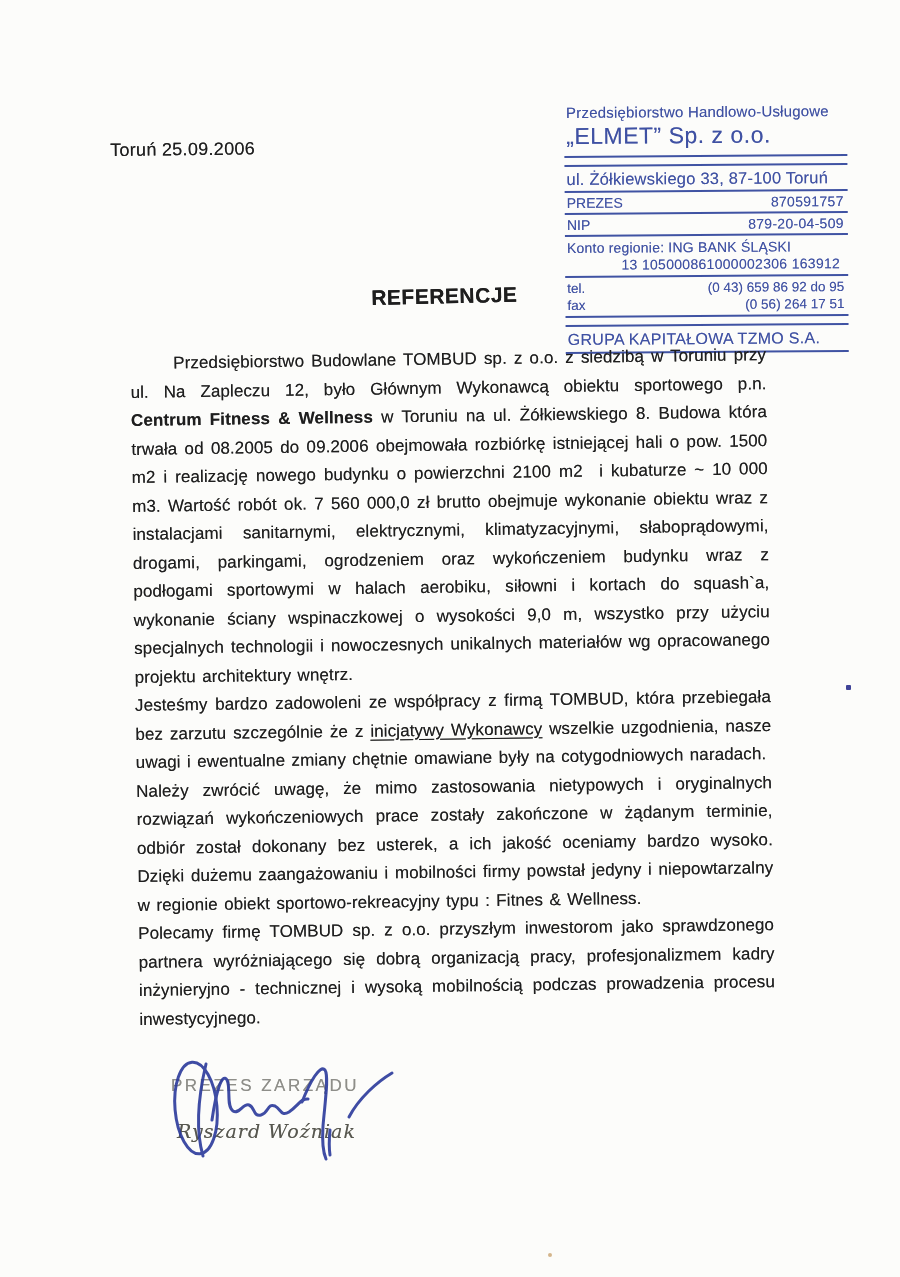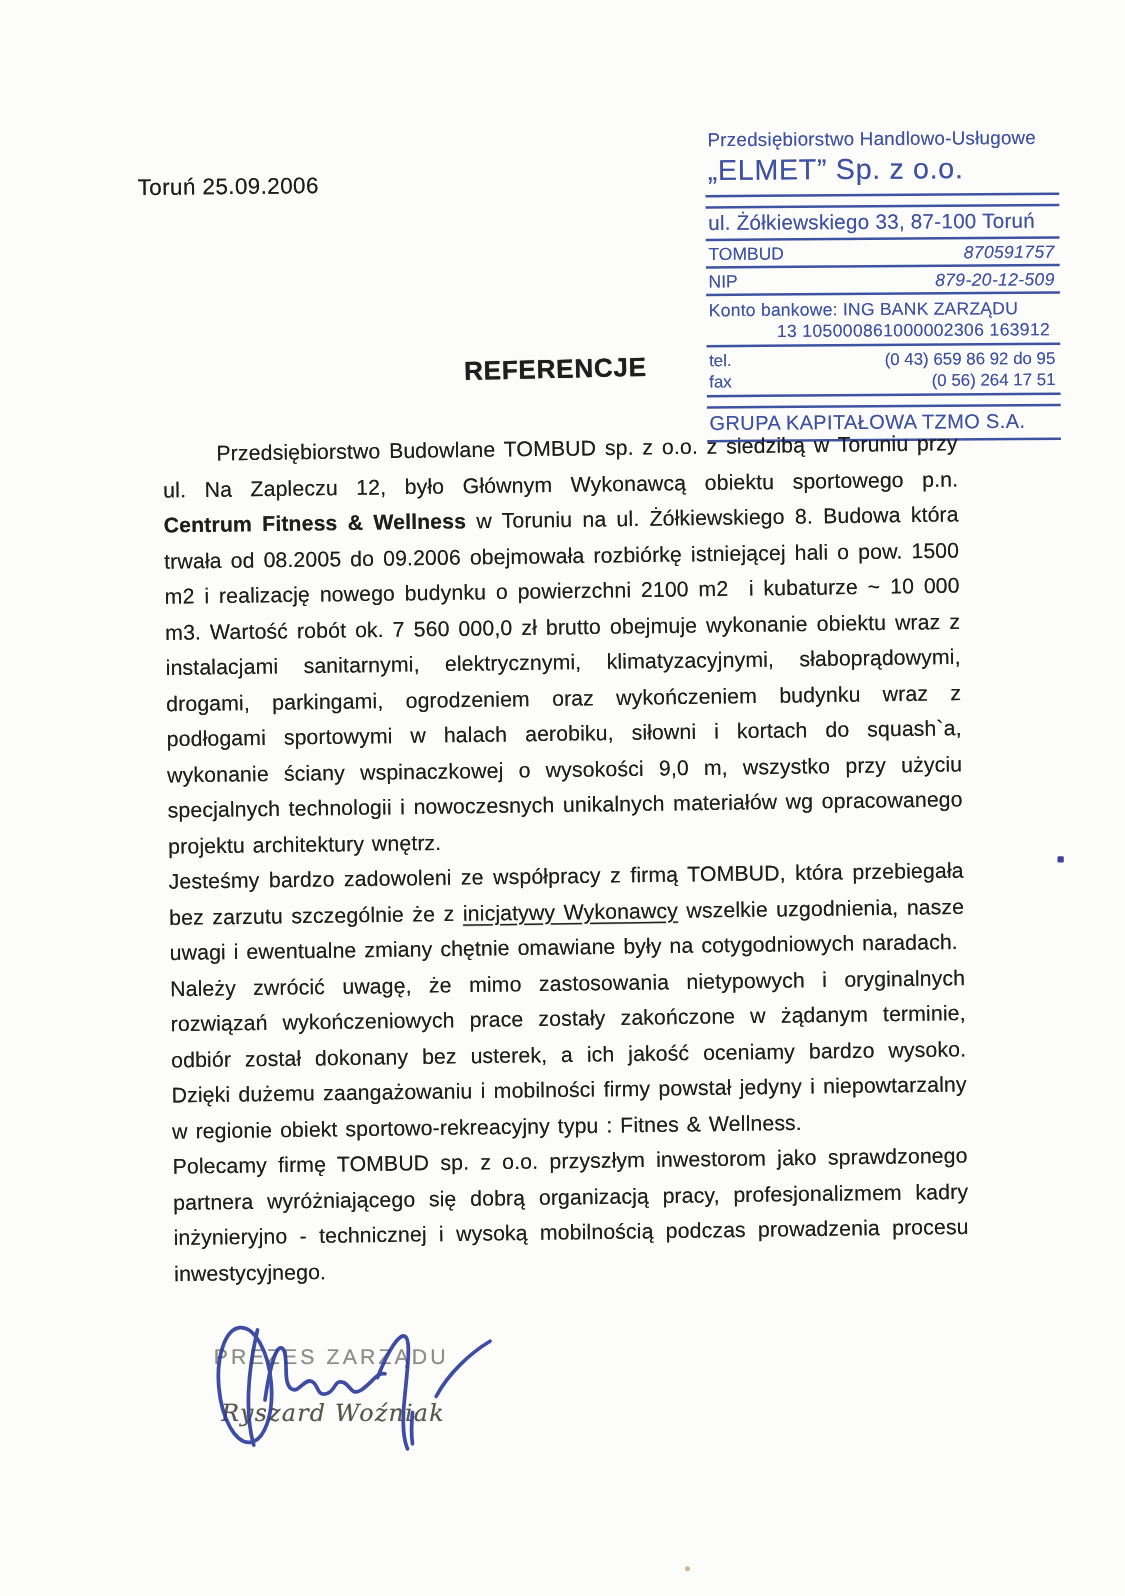--- a/index.html
+++ b/index.html
@@ -25,21 +25,21 @@
     transform:rotate(-0.4deg);transform-origin:0 0;
     text-shadow:0 0 .5px rgba(63,81,163,.55);
   }
   .stamp .l1{font-size:15px;letter-spacing:.2px;margin:0 0 2px 2px;}
   .stamp .l2{font-size:23px;letter-spacing:.5px;margin:2px 0 6px 2px;}
   .rule{height:2px;background:#4053a3;margin:0;}
   .rule-d{height:7px;border-top:2px solid #4053a3;border-bottom:2px solid #4053a3;}
   .stamp .addr{font-size:16.5px;padding:3px 0 2px 2px;letter-spacing:.2px;}
   .srow{display:flex;justify-content:space-between;align-items:baseline;
         font-size:14px;padding:2px 4px 2px 2px;}
-  .srow .v{letter-spacing:.3px;font-style:italic;}
+  .srow .v{letter-spacing:.3px;}
   .bankline{font-size:14px;padding:3px 0 0 2px;letter-spacing:.2px;}
   .bankacct{font-size:14px;text-align:right;padding:1px 8px 3px 0;letter-spacing:.3px;}
   .telblock{padding:2px 0;}
   .trow{display:flex;justify-content:space-between;font-size:13.5px;padding:1px 4px 1px 2px;}
   .grupa{font-size:16px;letter-spacing:.3px;padding:4px 0 3px 2px;}
   
   .title{
     position:absolute;left:371px;top:286px;
     font-size:21px;font-weight:bold;letter-spacing:.5px;
     transform:rotate(-1.3deg);transform-origin:0 0;
@@ -83,32 +83,32 @@
 
   <div class="date">Toruń 25.09.2006</div>
 
   <div class="stamp">
     <div class="l1">Przedsiębiorstwo Handlowo-Usługowe</div>
     <div class="l2">„ELMET” Sp. z o.o.</div>
     <div class="rule-d"></div>
     <div class="addr">ul. Żółkiewskiego 33, 87-100 Toruń</div>
     <div class="rule"></div>
     <div class="srow">
-      <span>TOMBUD</span>
+      <span>PREZES</span>
       <span class="v">870591757</span>
     </div>
     <div class="rule"></div>
     <div class="srow">
       <span>NIP</span>
-      <span class="v">879-20-12-509</span>
+      <span class="v">879-20-04-509</span>
     </div>
     <div class="rule"></div>
     <div class="bankline">
-      <span>Konto bankowe:</span>
-      <span>ING BANK ZARZĄDU</span>
+      <span>Konto regionie:</span>
+      <span>ING BANK ŚLĄSKI</span>
     </div>
     <div class="bankacct">13 105000861000002306 163912</div>
     <div class="rule"></div>
     <div class="telblock">
       <div class="trow">
         <span>tel.</span>
         <span>(0 43) 659 86 92 do 95</span>
       </div>
       <div class="trow">
         <span>fax</span>

